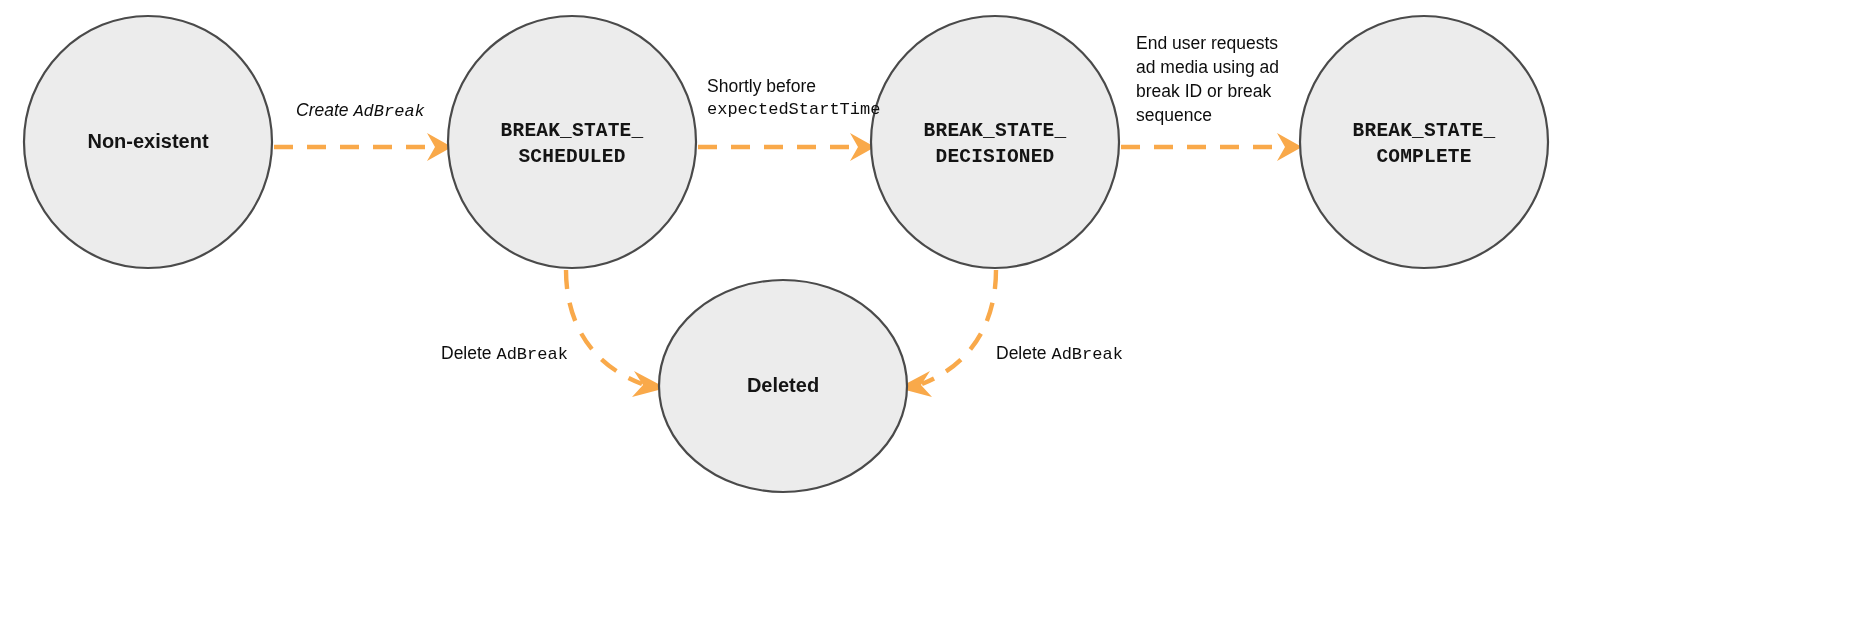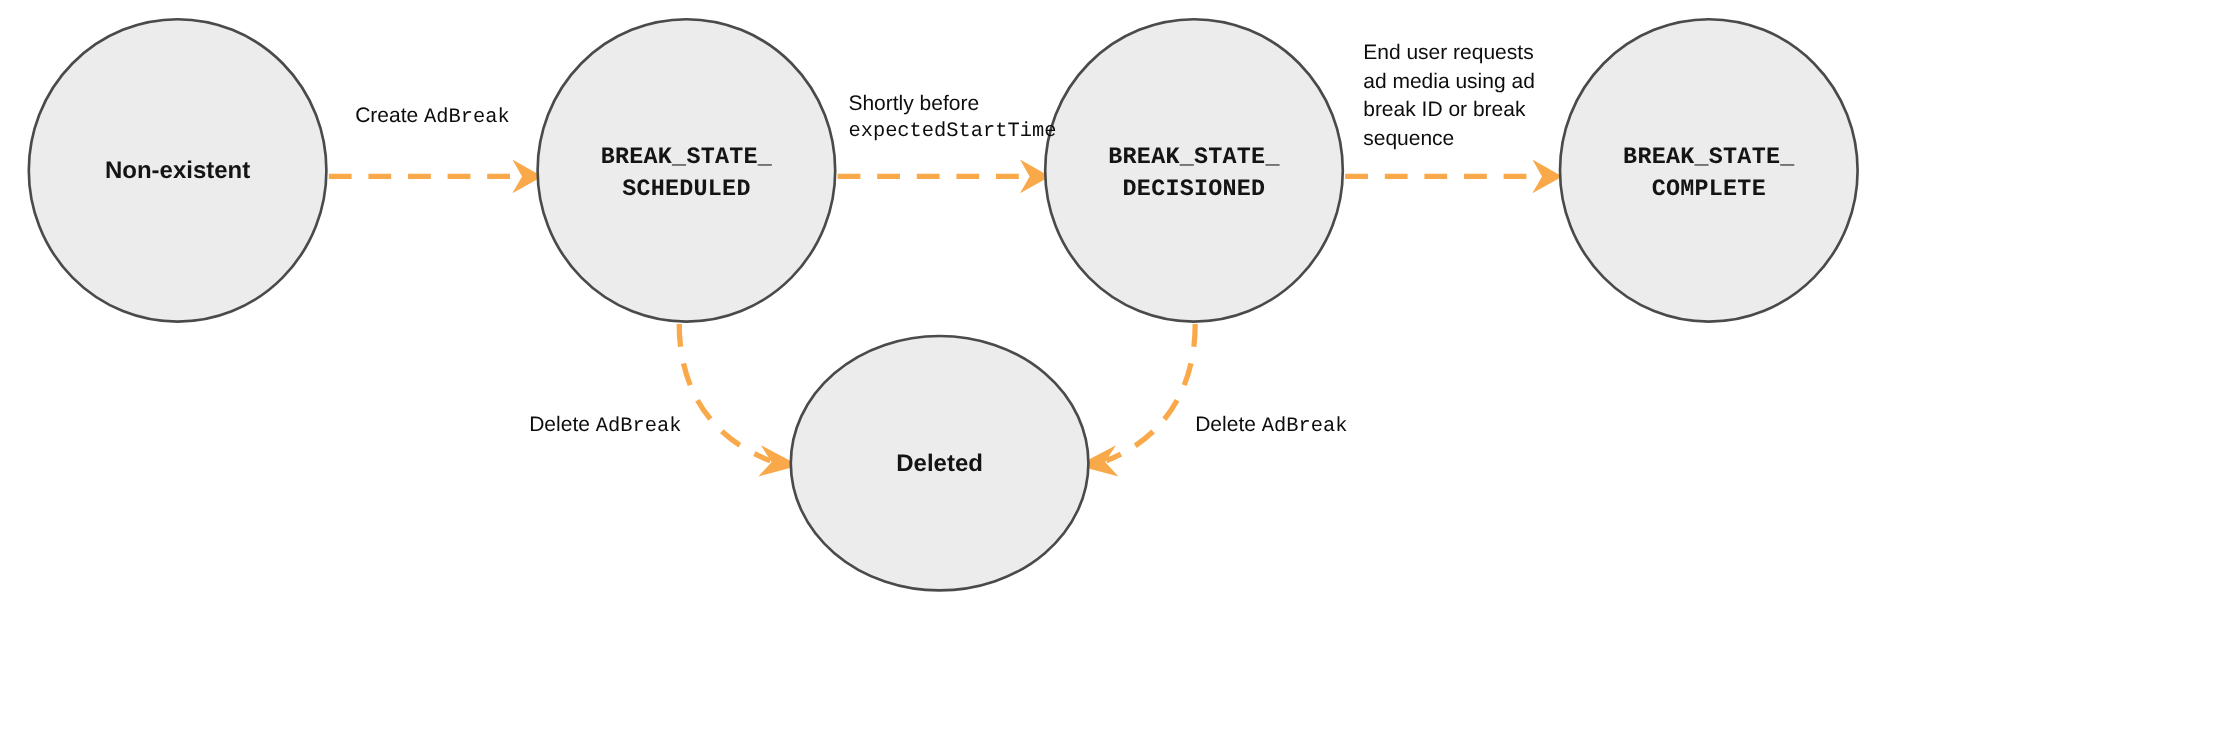--- a/index.html
+++ b/index.html
@@ -133,21 +133,21 @@
       </g>
 
       <g>
         <ellipse class="node-ellipse" cx="783" cy="386" rx="124" ry="106"></ellipse>
         <text class="node-label" x="783" y="387">Deleted</text>
       </g>
 
     </g>
   </svg>
 
-  <div class="edge-label lbl-left" style="left:296px; top:84px;">
+  <div class="edge-label lbl-left" style="left:296px; top:98px;font-style:italic;">
     <span class="lbl-line"><span>Create </span><span class="code">AdBreak</span></span>
   </div>
 
   <div class="edge-label lbl-left" style="left:707px; top:74px;">
     <span class="lbl-line">Shortly before</span>
     <span class="lbl-line code">expectedStartTime</span>
   </div>
 
   <div class="edge-label lbl-left" style="left:1136px; top:31px;">
     <span class="lbl-line">End user requests</span>

